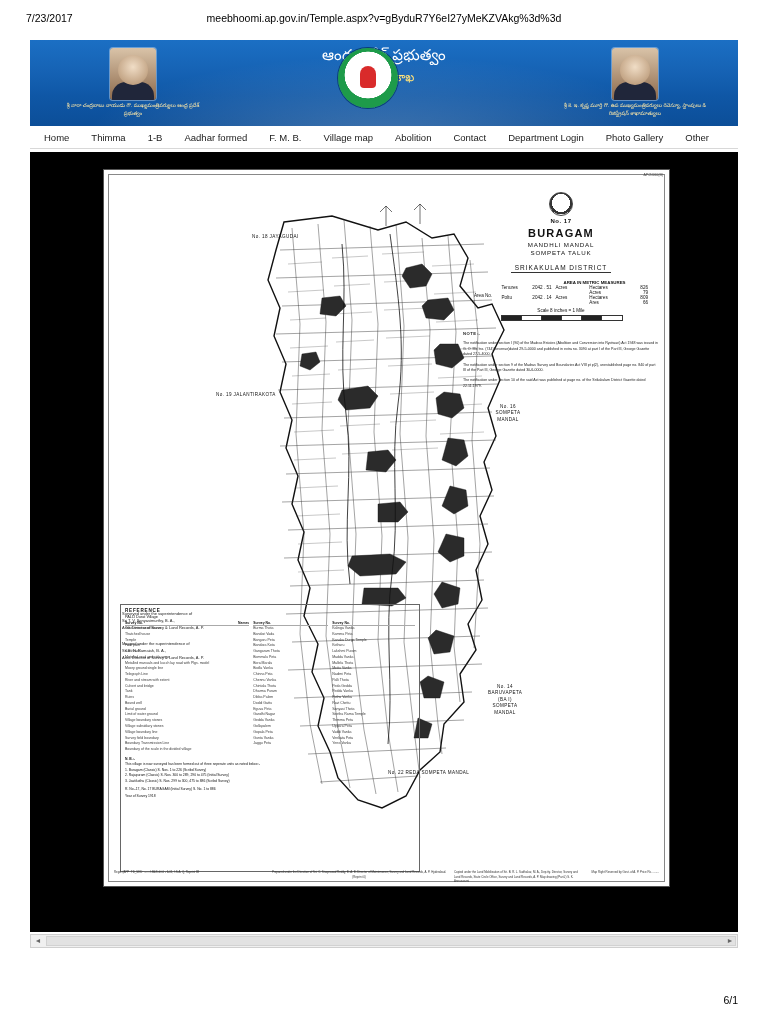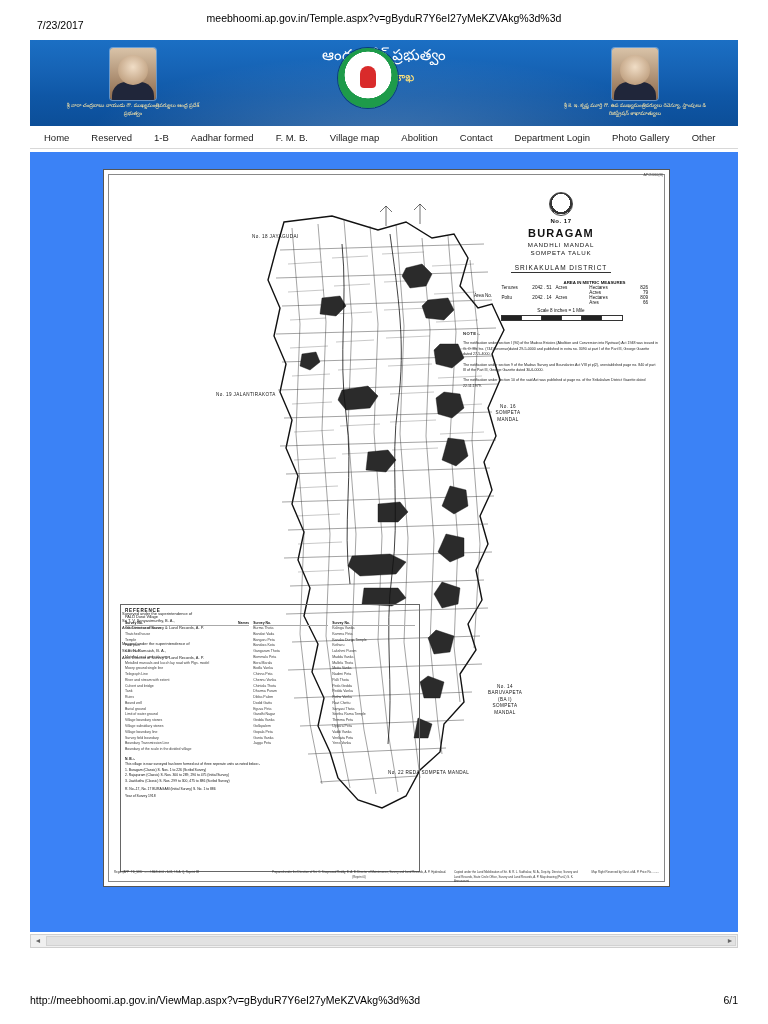--- a/index.html
+++ b/index.html
@@ -10,21 +10,21 @@
     color:#000;
     overflow:hidden;
   }
   .page{position:relative;width:768px;height:1024px;}
 
   
   .print-head{
     position:absolute;top:12px;left:0;width:768px;height:14px;
     font-size:10.5px;color:#000;
   }
-  .print-head .date{position:absolute;left:37px;top:0;margin-top:7px;}
+  .print-head .date{position:absolute;left:26px;top:0;}
   .print-head .url{position:absolute;left:50%;top:0;transform:translateX(-50%);white-space:nowrap;}
   .print-foot{
     position:absolute;bottom:16px;left:0;width:768px;height:14px;font-size:10.5px;
   }
   .print-foot .url{position:absolute;left:30px;top:0;}
   .print-foot .pg{position:absolute;right:30px;top:0;}
 
   
   .banner{
     position:absolute;left:30px;top:40px;width:708px;height:86px;
@@ -83,21 +83,21 @@
     background:#ffffff;border-bottom:1px solid #d8d8d8;
   }
   .nav ul{list-style:none;margin:0;padding:0;display:flex;align-items:center;height:22px;}
   .nav li{
     font-size:9.5px;color:#1a1a1a;padding:0 11px;white-space:nowrap;cursor:pointer;
   }
   .nav li:first-child{padding-left:14px;}
 
   
   .sheet-wrap{
-    position:absolute;left:30px;top:152px;width:708px;height:780px;background:#3b82f6;
+    position:absolute;left:30px;top:152px;width:708px;height:780px;background:#000000;
   }
   .sheet{
     position:absolute;left:73px;top:17px;width:565px;height:716px;
     border:1px solid #555;background:#fff;
   }
   .sheet-inner{position:absolute;left:4px;top:4px;right:4px;bottom:4px;border:1px solid #888;}
   .sheet-code{position:absolute;right:6px;top:3px;font-size:3.6px;color:#444;}
 
   
   .titleblock{position:absolute;right:10px;top:22px;width:196px;text-align:center;color:#111;}
@@ -192,21 +192,21 @@
 
     <div class="portrait right"></div>
     <div class="p-caption right">శ్రీ కె. ఇ. కృష్ణ మూర్తి
 గౌ. ఉప ముఖ్యమంత్రివర్యులు
 రెవెన్యూ, స్టాంపులు &amp; రిజిస్ట్రేషన్ శాఖామాత్యులు</div>
   </div>
 
   <div class="nav">
     <ul>
       <li>Home</li>
-      <li>Reserved</li>
+      <li>Thimma</li>
       <li>1-B</li>
       <li>Aadhar formed</li>
       <li>F. M. B.</li>
       <li>Village map</li>
       <li>Abolition</li>
       <li>Contact</li>
       <li>Department Login</li>
       <li>Photo Gallery</li>
       <li>Other</li>
     </ul>
@@ -632,17 +632,16 @@
     </div>
   </div>
 
   <div class="scrollbar">
     <div class="arrow l">◄</div>
     <div class="thumb"></div>
     <div class="arrow r">►</div>
   </div>
 
   <div class="print-foot">
-    <span class="url">http://meebhoomi.ap.gov.in/ViewMap.aspx?v=gByduR7Y6eI27yMeKZVAkg%3d%3d</span>
     <span class="pg">6/1</span>
   </div>
 
 </div>
 
 </body></html>

